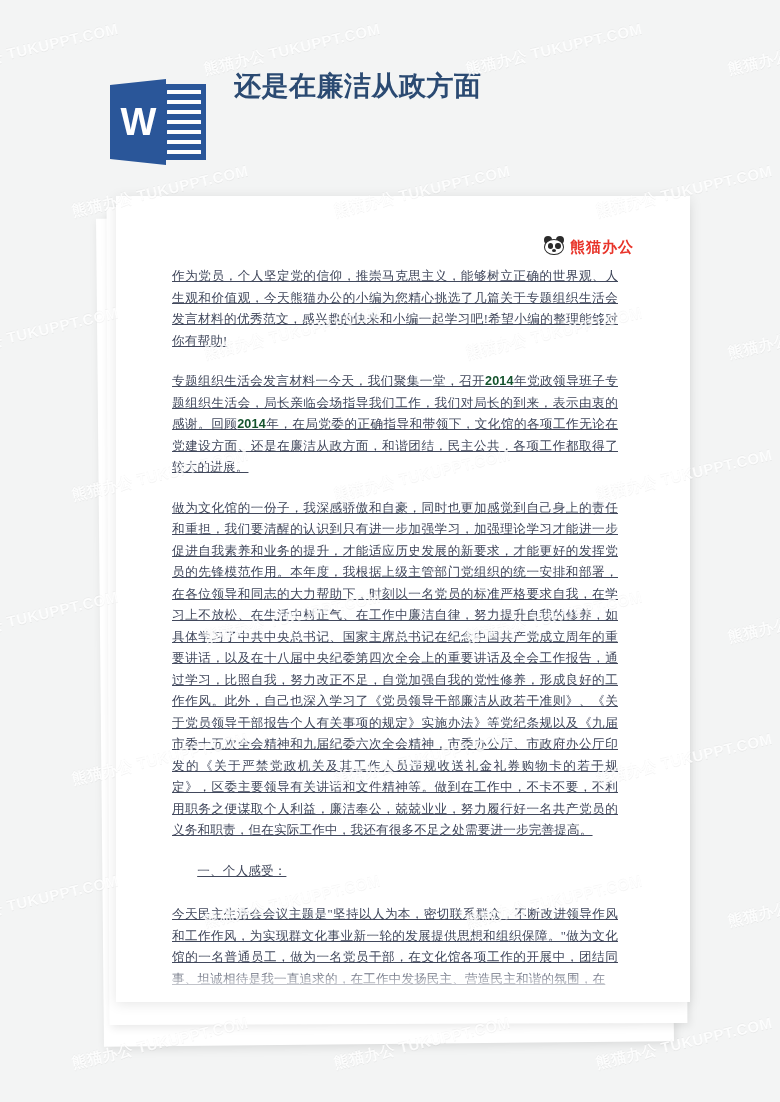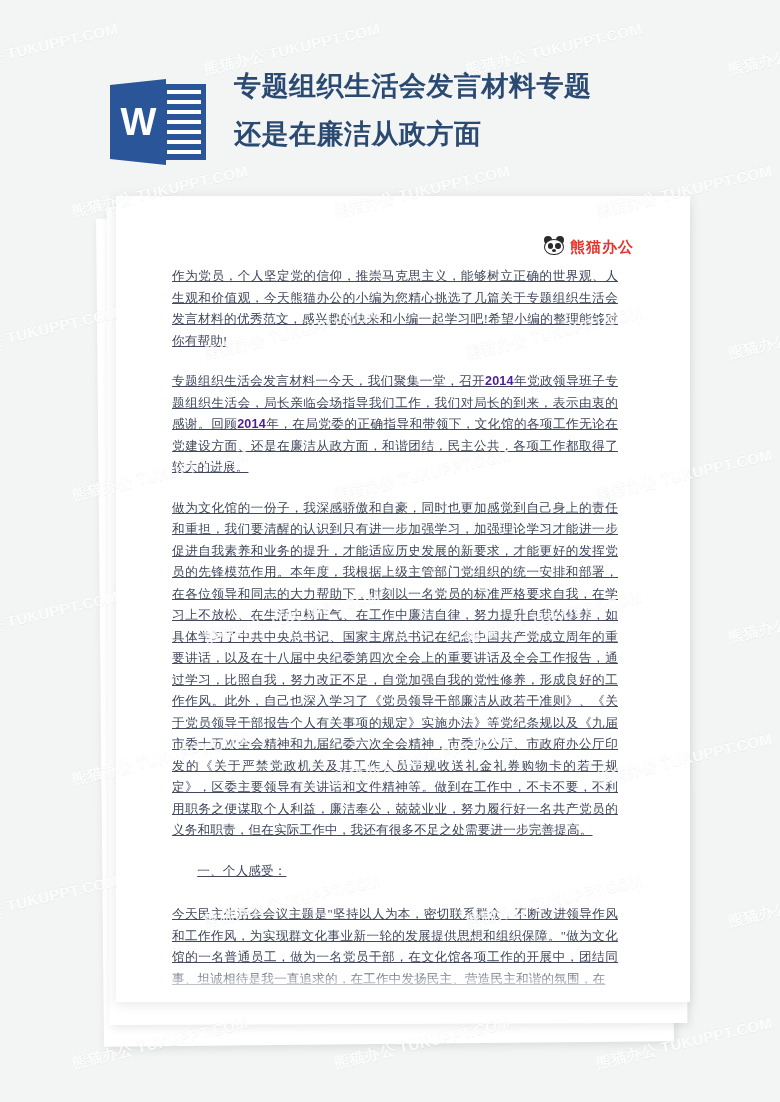--- a/index.html
+++ b/index.html
@@ -239,21 +239,21 @@
     letter-spacing: 0.15px;
     text-decoration: underline;
   }
   .doc-body p.indent-heading {
     text-indent: 2em;
     margin-bottom: 22px;
   }
   .doc-body b {
     font-family: "Liberation Sans", sans-serif;
     font-weight: 700;
-    color: #4c1d95;
+    color: #14532d;
   }
 
   
   .page-fade {
     position: absolute;
     left: 0;
     right: 0;
     bottom: 0;
     height: 34px;
     background: linear-gradient(to bottom, rgba(255,255,255,0), #ffffff 72%);
@@ -273,21 +273,20 @@
       <i></i>
       <i></i>
       <i></i>
       <i></i>
       <i></i>
       <i></i>
     </div>
   </div>
 
   <div class="header-title">
-    <div>专题组织生活会发言材料专题</div>
     <div>还是在廉洁从政方面</div>
   </div>
 
 </div>
 
 <div class="sheet sheet-back-2"></div>
 <div class="sheet sheet-back-1"></div>
 
 <div class="sheet sheet-main">
   <div class="page-inner">

